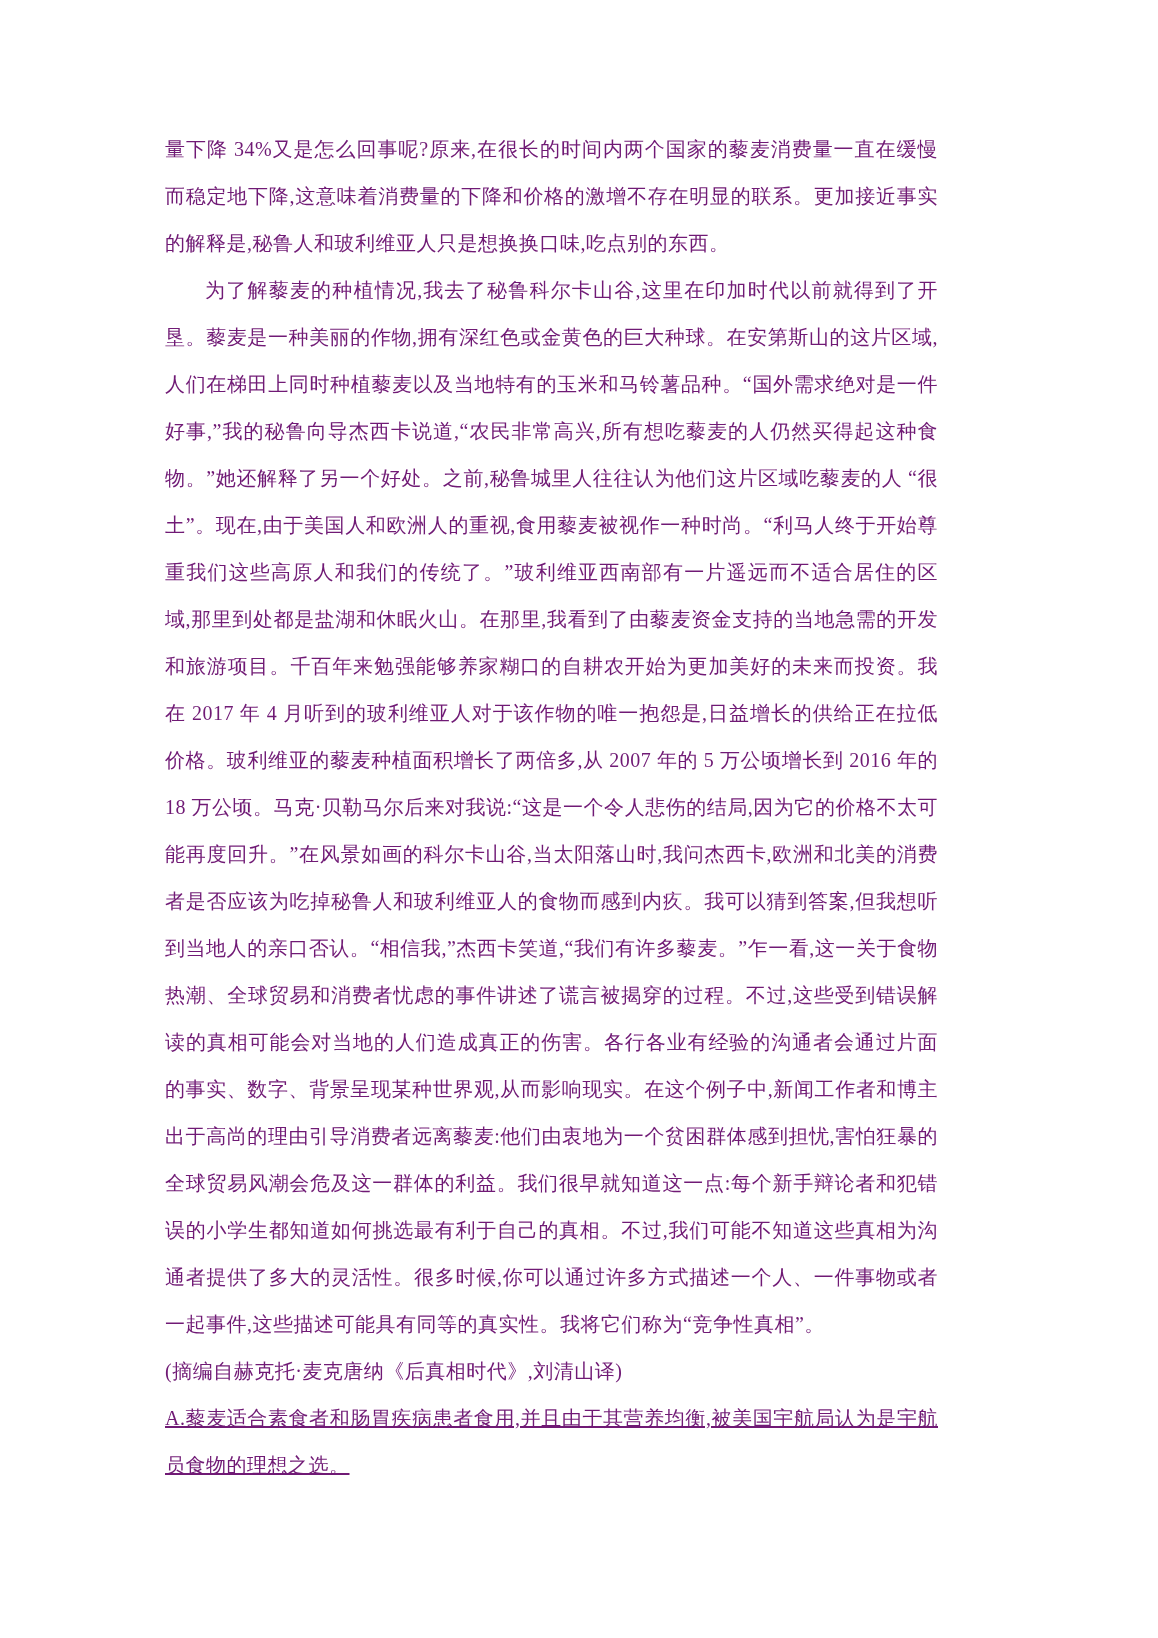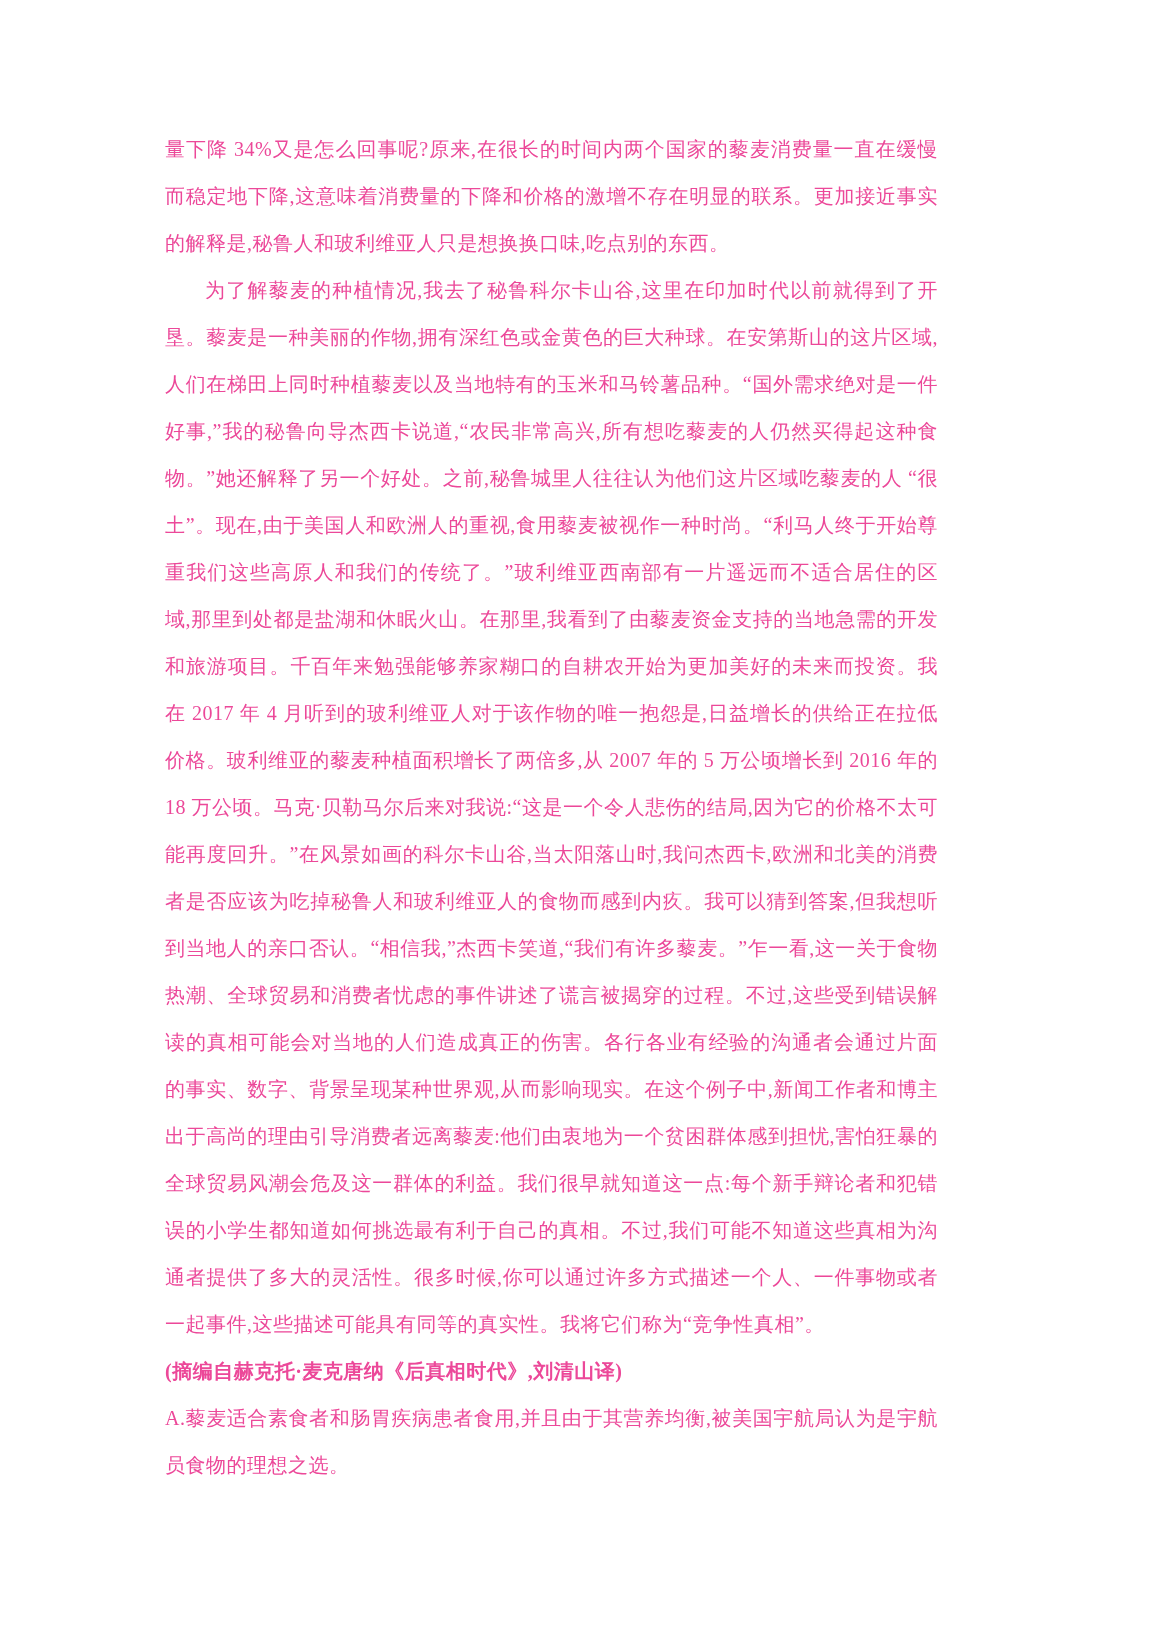--- a/index.html
+++ b/index.html
@@ -9,42 +9,42 @@
   }
   .page {
     position: relative;
     width: 1158px;
     height: 1638px;
     margin: 0 auto;
     background: #ffffff;
     box-sizing: border-box;
     padding: 126px 220px 0 165px;
     font-family: "Liberation Serif", "DejaVu Serif", serif;
-    color: #ec4899;
+    color: #701a75;
     font-size: 20px;
   }
   .page p {
     margin: 0;
     line-height: 47px;
     text-align: justify;
     letter-spacing: 0.5px;
     word-break: break-all;
   }
   .para-indent {
     text-indent: 2em;
   }
   .attribution {
     text-align: right;
-    font-weight: bold;
   }
   .question {
     text-align: left !important;
   }
   .option {
     text-align: justify;
+    text-decoration: underline;
   }
 </style>
 </head>
 <body>
 
 <div class="page">
   <p class="para">量下降 34%又是怎么回事呢?原来,在很长的时间内两个国家的藜麦消费量一直在缓慢而稳定地下降,这意味着消费量的下降和价格的激增不存在明显的联系。更加接近事实的解释是,秘鲁人和玻利维亚人只是想换换口味,吃点别的东西。</p>
   <p class="para para-indent">为了解藜麦的种植情况,我去了秘鲁科尔卡山谷,这里在印加时代以前就得到了开垦。藜麦是一种美丽的作物,拥有深红色或金黄色的巨大种球。在安第斯山的这片区域,人们在梯田上同时种植藜麦以及当地特有的玉米和马铃薯品种。“国外需求绝对是一件好事,”我的秘鲁向导杰西卡说道,“农民非常高兴,所有想吃藜麦的人仍然买得起这种食物。”她还解释了另一个好处。之前,秘鲁城里人往往认为他们这片区域吃藜麦的人 “很土”。现在,由于美国人和欧洲人的重视,食用藜麦被视作一种时尚。“利马人终于开始尊重我们这些高原人和我们的传统了。”玻利维亚西南部有一片遥远而不适合居住的区域,那里到处都是盐湖和休眠火山。在那里,我看到了由藜麦资金支持的当地急需的开发和旅游项目。千百年来勉强能够养家糊口的自耕农开始为更加美好的未来而投资。我在 2017 年 4 月听到的玻利维亚人对于该作物的唯一抱怨是,日益增长的供给正在拉低价格。玻利维亚的藜麦种植面积增长了两倍多,从 2007 年的 5 万公顷增长到 2016 年的 18 万公顷。马克·贝勒马尔后来对我说:“这是一个令人悲伤的结局,因为它的价格不太可能再度回升。”在风景如画的科尔卡山谷,当太阳落山时,我问杰西卡,欧洲和北美的消费者是否应该为吃掉秘鲁人和玻利维亚人的食物而感到内疚。我可以猜到答案,但我想听到当地人的亲口否认。“相信我,”杰西卡笑道,“我们有许多藜麦。”乍一看,这一关于食物热潮、全球贸易和消费者忧虑的事件讲述了谎言被揭穿的过程。不过,这些受到错误解读的真相可能会对当地的人们造成真正的伤害。各行各业有经验的沟通者会通过片面的事实、数字、背景呈现某种世界观,从而影响现实。在这个例子中,新闻工作者和博主出于高尚的理由引导消费者远离藜麦:他们由衷地为一个贫困群体感到担忧,害怕狂暴的全球贸易风潮会危及这一群体的利益。我们很早就知道这一点:每个新手辩论者和犯错误的小学生都知道如何挑选最有利于自己的真相。不过,我们可能不知道这些真相为沟通者提供了多大的灵活性。很多时候,你可以通过许多方式描述一个人、一件事物或者一起事件,这些描述可能具有同等的真实性。我将它们称为“竞争性真相”。</p>
   <p class="attribution">(摘编自赫克托·麦克唐纳《后真相时代》,刘清山译)</p>
   <p class="option">A.藜麦适合素食者和肠胃疾病患者食用,并且由于其营养均衡,被美国宇航局认为是宇航员食物的理想之选。</p>

